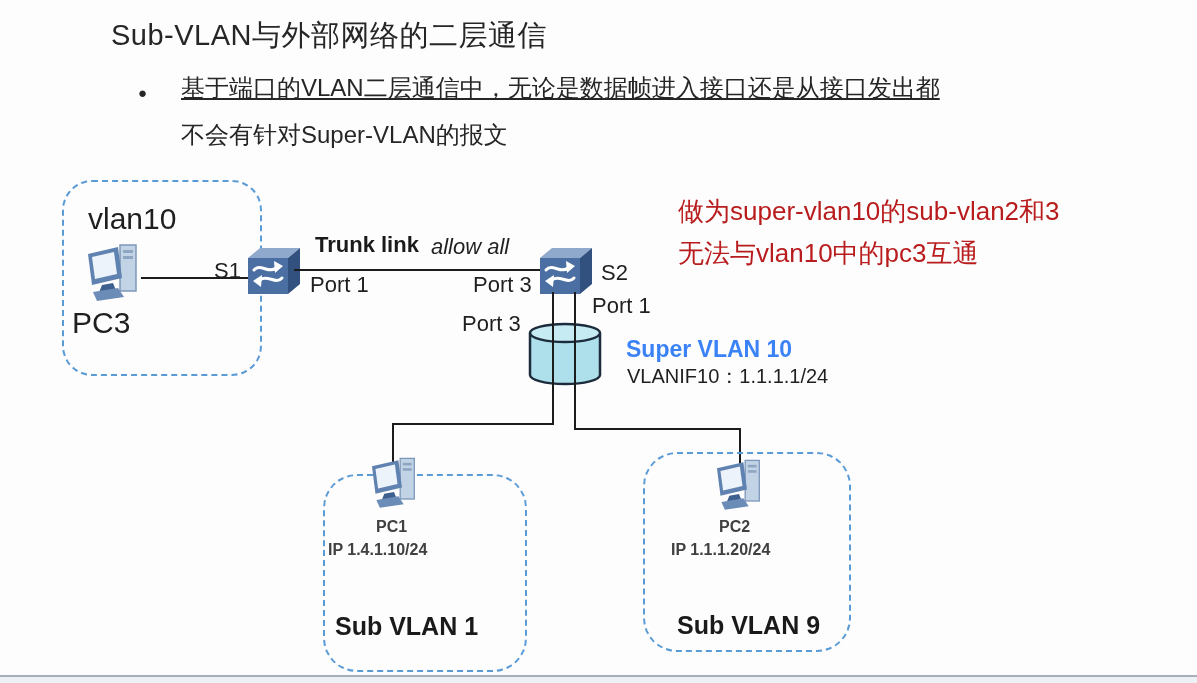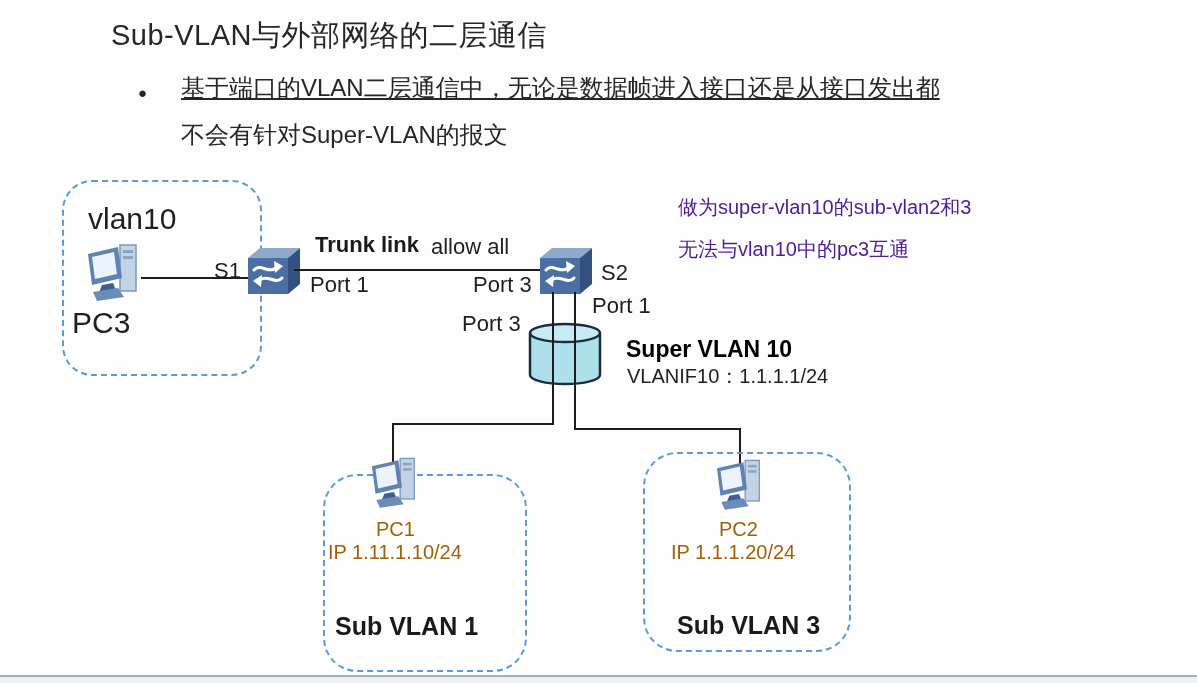--- a/index.html
+++ b/index.html
@@ -6,27 +6,27 @@
   body{
     width:1197px;height:683px;position:relative;overflow:hidden;
     background:#fdfdfe;
     font-family:"Liberation Sans","DejaVu Sans",sans-serif;
     color:#222;
   }
   .abs{position:absolute;white-space:nowrap;}
   .t-title{font-size:29px;color:#262626;letter-spacing:0.5px;}
   .t-bullet{font-size:24px;color:#262626;}
   .t-marker{font-size:15px;color:#262626;}
-  .t-note{font-size:20px;color:#4c1d95;}
+  .t-note{font-size:26px;color:#b91c1c;}
   .t-big{font-size:30px;color:#1f1f1f;}
   .t-lab{font-size:22px;color:#1f1f1f;}
   .t-lab-b{font-size:22px;font-weight:bold;color:#1a1a1a;}
-  .t-sv{font-size:23px;font-weight:bold;color:#000000;}
+  .t-sv{font-size:23px;font-weight:bold;color:#3b82f6;}
   .t-vif{font-size:20px;color:#1f1f1f;}
-  .t-pc{font-size:20px;color:#a16207;}
+  .t-pc{font-size:16px;color:#404040;font-weight:bold;}
   .t-sub{font-size:25px;font-weight:bold;color:#1a1a1a;}
   .dashed-box{
     position:absolute;border:2px dashed #5b9bd5;background:transparent;
   }
   .r30{border-radius:30px;}
   .r34{border-radius:34px;}
   .line{position:absolute;background:#1c1c1c;}
   .icon{position:absolute;}
   .footer-line{position:absolute;left:0;top:675px;width:1197px;height:2px;background:#a8aeb8;}
   .footer-strip{position:absolute;left:0;top:677px;width:1197px;height:6px;background:#edf1f6;}
@@ -64,21 +64,21 @@
   <polygon points="42,48 54,38 54,2 42,12" fill="#33517f"></polygon>
   <rect x="2" y="12" width="40" height="36" fill="#4c6fa3"></rect>
   <path d="M8 24 C14 17, 23 28, 30 22" fill="none" stroke="#ffffff" stroke-width="3" stroke-linecap="round"></path>
   <polygon points="28,15 37,20 29,27" fill="#ffffff"></polygon>
   <path d="M36 32 C30 39, 21 28, 14 34" fill="none" stroke="#ffffff" stroke-width="3" stroke-linecap="round"></path>
   <polygon points="16,29 7,35 15,41" fill="#ffffff"></polygon>
 </svg>
 
 <div class="line" style="left:294px;top:269px;width:248px;height:2px;"></div>
 <div class="abs t-lab-b" style="left:315px;top:232px;">Trunk link</div>
-<div class="abs t-lab" style="left:431px;top:234px;">allow all</div>
+<div class="abs t-lab" style="left:431px;top:234px;font-style:italic;">allow all</div>
 <div class="abs t-lab" style="left:310px;top:272px;">Port 1</div>
 <div class="abs t-lab" style="left:473px;top:272px;">Port 3</div>
 
 <svg class="icon" style="left:538px;top:246px;" width="56" height="52" viewBox="0 0 56 52">
   <polygon points="2,12 42,12 54,2 14,2" fill="#8ea9cb"></polygon>
   <polygon points="42,48 54,38 54,2 42,12" fill="#33517f"></polygon>
   <rect x="2" y="12" width="40" height="36" fill="#4c6fa3"></rect>
   <path d="M8 24 C14 17, 23 28, 30 22" fill="none" stroke="#ffffff" stroke-width="3" stroke-linecap="round"></path>
   <polygon points="28,15 37,20 29,27" fill="#ffffff"></polygon>
   <path d="M36 32 C30 39, 21 28, 14 34" fill="none" stroke="#ffffff" stroke-width="3" stroke-linecap="round"></path>
@@ -108,31 +108,31 @@
 <svg class="icon" style="left:366px;top:454px;" width="56" height="60" viewBox="0 0 62 68">
   <rect x="38" y="5" width="16" height="46" fill="#c2d3e6" stroke="#7e98ba" stroke-width="1.5"></rect>
   <rect x="41" y="10" width="10" height="3" fill="#8fa6c2"></rect>
   <rect x="41" y="16" width="10" height="3" fill="#8fa6c2"></rect>
   <polygon points="6,14 36,7 40,38 10,45" fill="#5f82b0"></polygon>
   <polygon points="10,17 32,12 35,34 13,39" fill="#edf3fa"></polygon>
   <polygon points="20,45 31,43 35,53 16,55" fill="#3e608f"></polygon>
   <polygon points="11,52 36,48 42,57 15,61" fill="#6c8cb8"></polygon>
 </svg>
 <div class="abs t-pc" style="left:376px;top:518px;">PC1</div>
-<div class="abs t-pc" style="left:328px;top:541px;">IP 1.11.1.10/24</div>
+<div class="abs t-pc" style="left:328px;top:541px;">IP 1.4.1.10/24</div>
 <div class="abs t-sub" style="left:335px;top:612px;">Sub VLAN 1</div>
 
 <div class="dashed-box r34" style="left:643px;top:452px;width:204px;height:196px;"></div>
 <svg class="icon" style="left:711px;top:456px;" width="56" height="60" viewBox="0 0 62 68">
   <rect x="38" y="5" width="16" height="46" fill="#c2d3e6" stroke="#7e98ba" stroke-width="1.5"></rect>
   <rect x="41" y="10" width="10" height="3" fill="#8fa6c2"></rect>
   <rect x="41" y="16" width="10" height="3" fill="#8fa6c2"></rect>
   <polygon points="6,14 36,7 40,38 10,45" fill="#5f82b0"></polygon>
   <polygon points="10,17 32,12 35,34 13,39" fill="#edf3fa"></polygon>
   <polygon points="20,45 31,43 35,53 16,55" fill="#3e608f"></polygon>
   <polygon points="11,52 36,48 42,57 15,61" fill="#6c8cb8"></polygon>
 </svg>
 <div class="abs t-pc" style="left:719px;top:518px;">PC2</div>
 <div class="abs t-pc" style="left:671px;top:541px;">IP 1.1.1.20/24</div>
-<div class="abs t-sub" style="left:677px;top:611px;">Sub VLAN 3</div>
+<div class="abs t-sub" style="left:677px;top:611px;">Sub VLAN 9</div>
 
 <div class="footer-line"></div>
 <div class="footer-strip"></div>
 
 </body></html>

